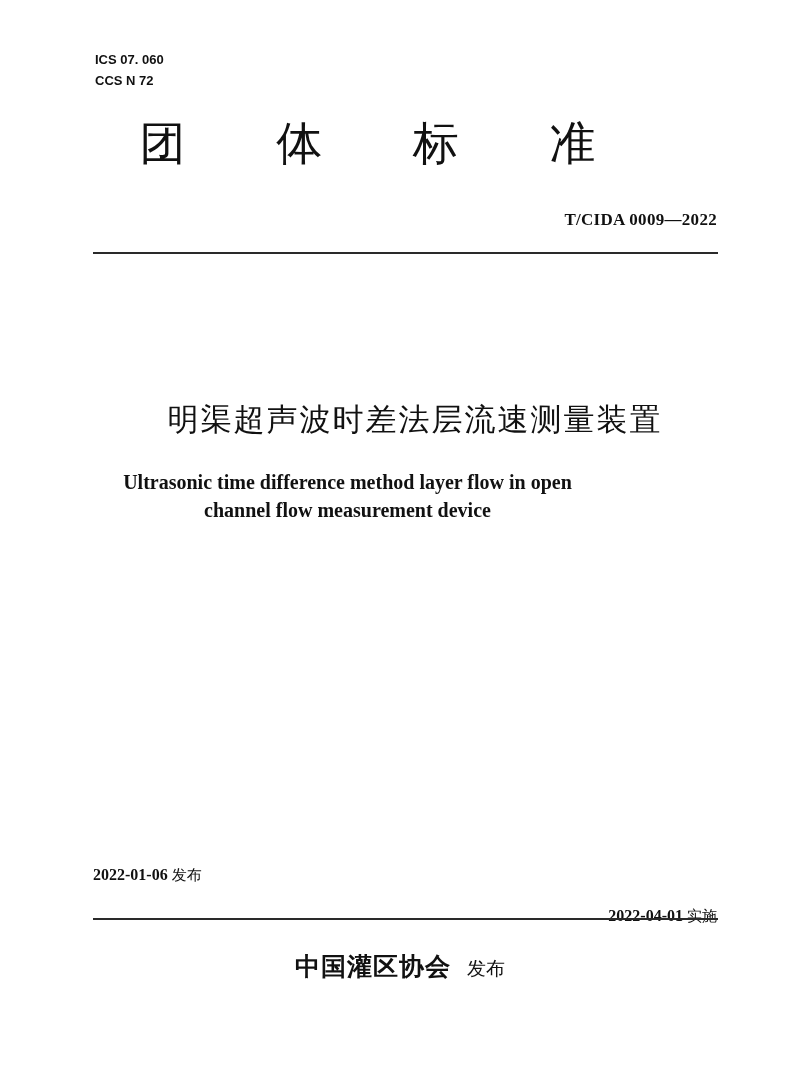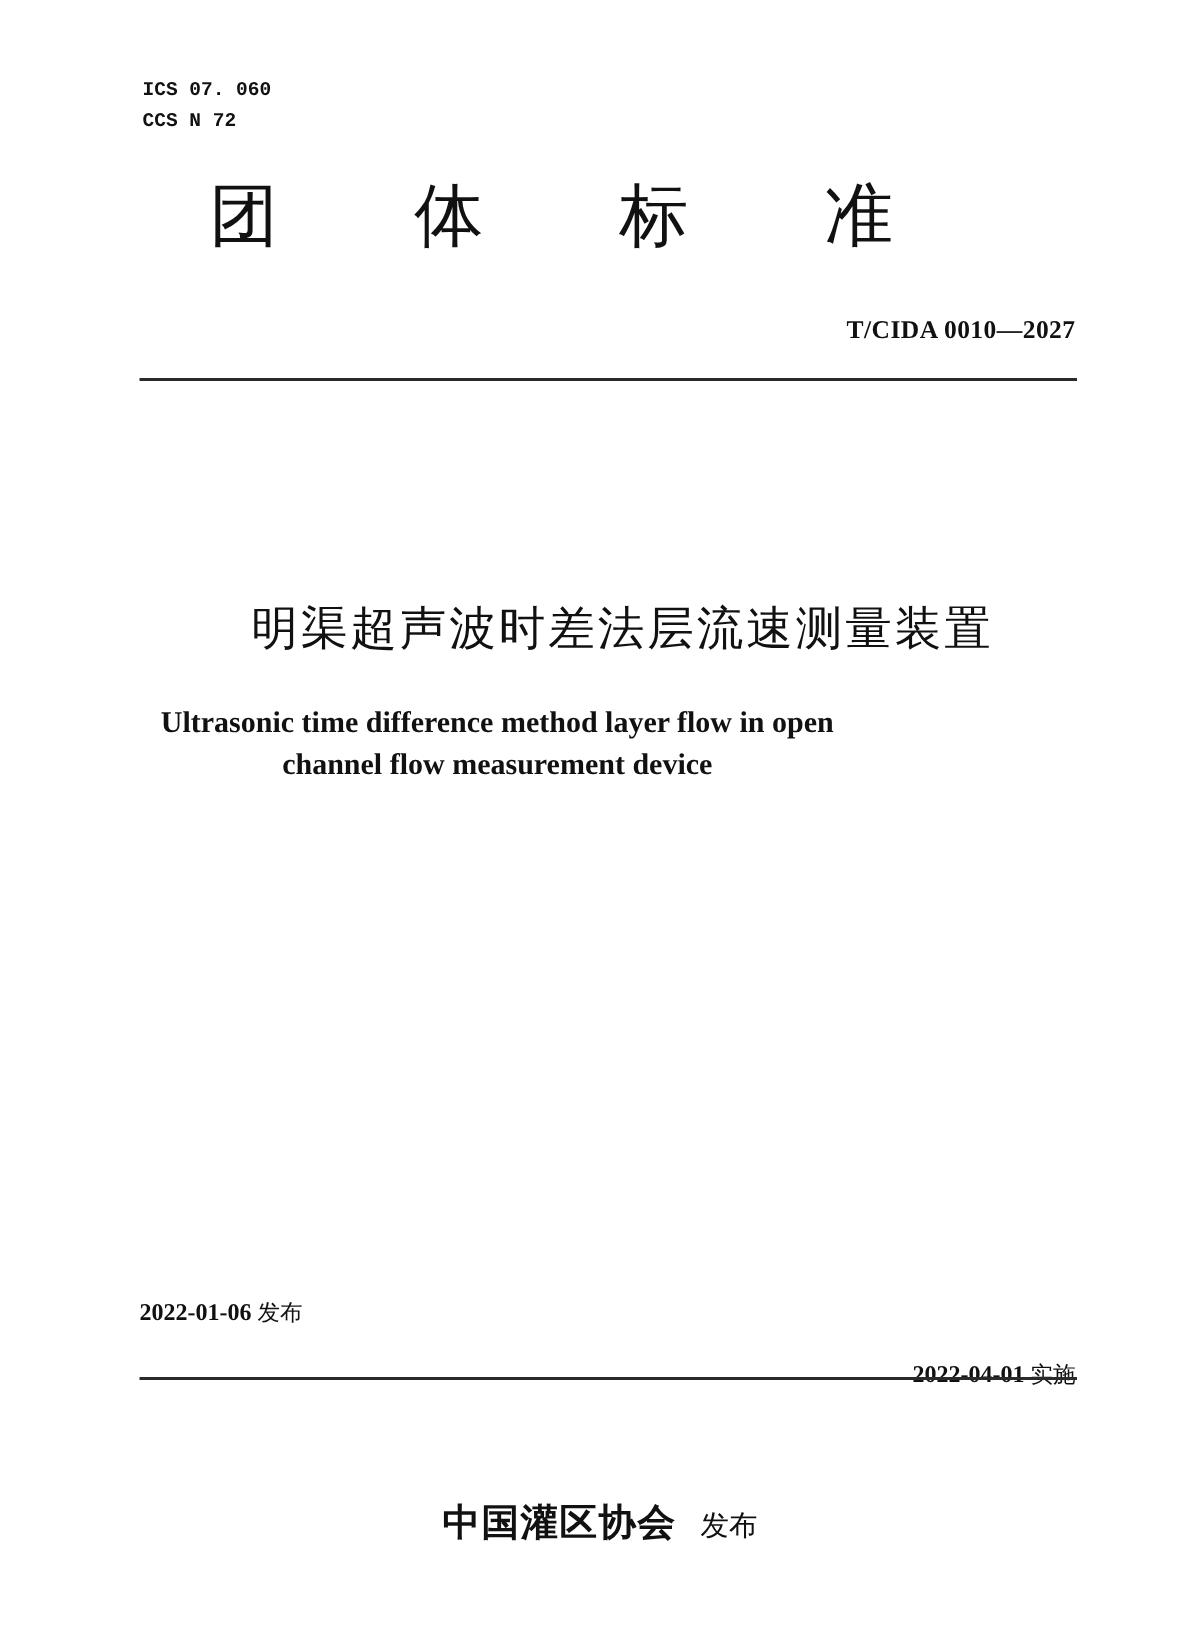--- a/index.html
+++ b/index.html
@@ -16,21 +16,21 @@
       font-family: "Liberation Serif", "DejaVu Serif", serif;
     }
     .abs { position: absolute; }
 
     .classification {
       left: 95px;
       top: 49px;
       font-size: 13px;
       font-weight: bold;
       line-height: 21px;
-      font-family: Liberation Mono, monospace;
+      font-family: Liberation Sans, sans-serif;
     }
     .classification div { white-space: nowrap; }
 
     .doc-type {
       left: 0;
       width: 735px;
       top: 113px;
       height: 60px;
       text-align: center;
       font-family: "DejaVu Sans", sans-serif;
@@ -77,20 +77,21 @@
 
     .title-en {
       left: 0;
       width: 663px;
       top: 468px;
       text-align: center;
       font-family: "Liberation Serif", serif;
       font-weight: bold;
       font-size: 20px;
       line-height: 28px;
+      padding-left: 16px;
     }
     .title-en div { white-space: nowrap; }
 
     .date-publish {
       left: 93px;
       top: 866px;
       font-size: 16px;
       font-weight: bold;
       white-space: nowrap;
     }
@@ -108,21 +109,20 @@
       font-size: 15px;
       margin-left: 4px;
     }
 
     .publisher {
       left: 0;
       width: 800px;
       top: 950px;
       text-align: center;
       white-space: nowrap;
-      margin-top: 48px;
     }
     .publisher .org {
       font-family: "DejaVu Serif", serif;
       font-weight: bold;
       font-size: 25px;
       letter-spacing: 1px;
     }
     .publisher .action {
       font-family: "DejaVu Sans", sans-serif;
       font-size: 19px;
@@ -137,21 +137,21 @@
   <div>CCS N 72</div>
 </div>
 
 <div class="abs doc-type">
   <span>团</span>
   <span>体</span>
   <span>标</span>
   <span>准</span>
 </div>
 
-<div class="abs std-number">T/CIDA 0010—2027</div>
+<div class="abs std-number">T/CIDA 0009—2022</div>
 
 <div class="abs rule rule-top"></div>
 
 <div class="abs title-cn">明渠超声波时差法层流速测量装置</div>
 
 <div class="abs title-en">
   <div>Ultrasonic time difference method layer flow in open</div>
   <div>channel flow measurement device</div>
 </div>
 

